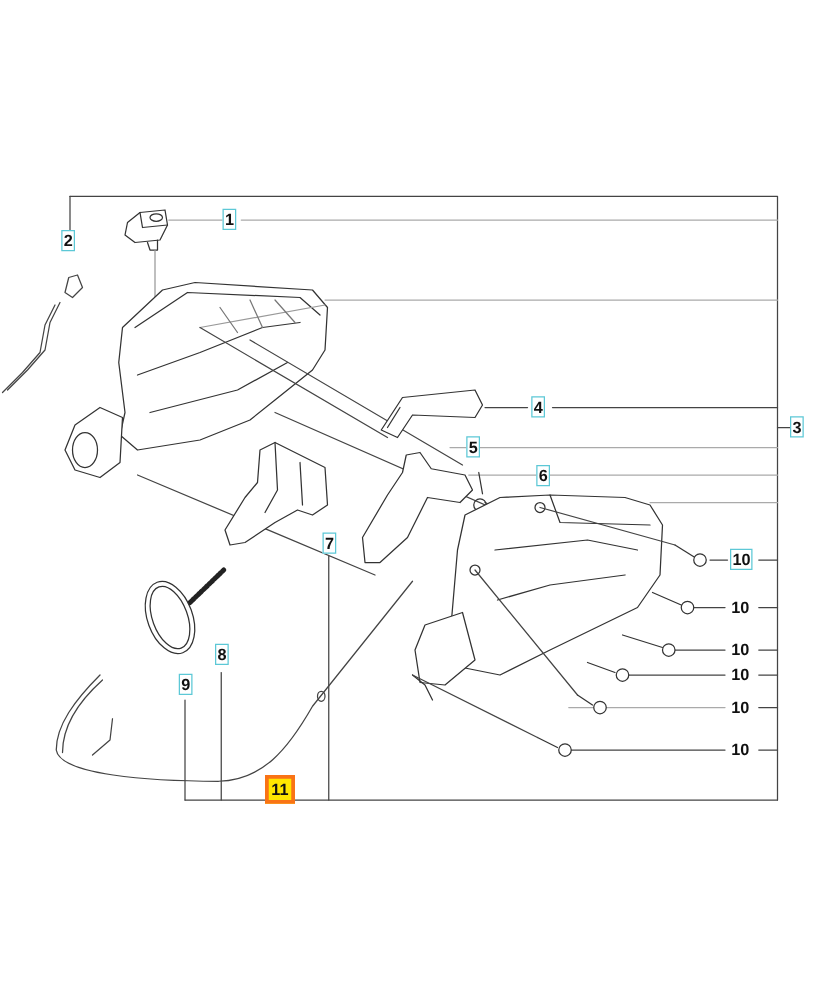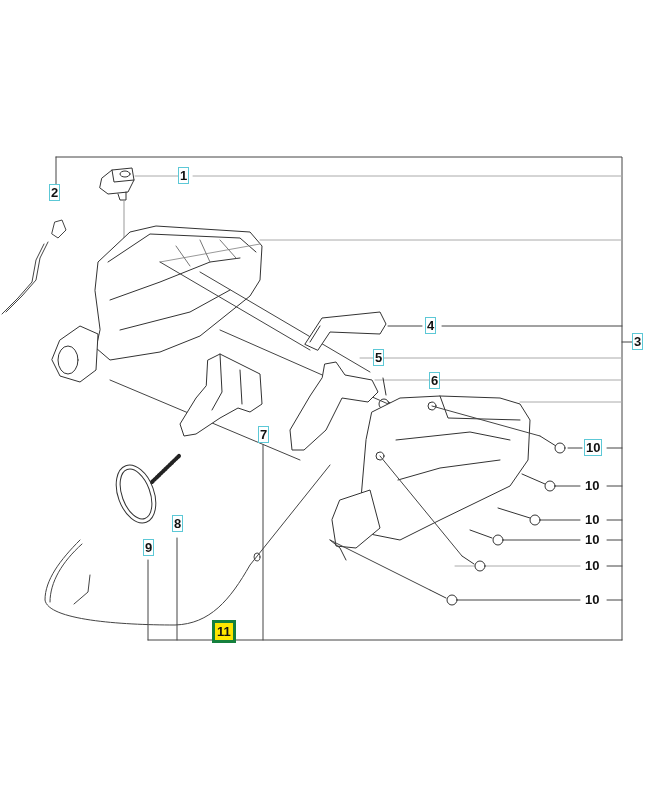--- a/index.html
+++ b/index.html
@@ -2,21 +2,21 @@
 <html><head>
 <meta charset="utf-8">
 <style>
   html, body { margin: 0; padding: 0; background: #ffffff; }
   body { width: 652px; height: 800px; position: relative; overflow: hidden;
          font-family: "Liberation Sans", sans-serif; }
   #diagram { position: absolute; left: 0; top: 0; width: 652px; height: 800px; }
   .callout { position: absolute; font-weight: bold; font-size: 13px; color: #111;
              line-height: 15px; text-align: center; background: #fff; padding: 0 1px; }
   .callout.boxed { border: 1.5px solid #5cc8d6; }
-  .callout.hl { background: #ffe600; border: 3px solid #15803d; padding: 1px 2px; }
+  .callout.hl { background: #ffe600; border: 3px solid #f97316; padding: 1px 2px; }
 </style>
 </head>
 <body>
 
 <div id="diagram">
 <svg width="652" height="800" viewBox="0 0 652 800" fill="none" stroke="#333" stroke-width="1" stroke-linejoin="round" stroke-linecap="round">
 
   <g stroke="#444">
     <path d="M56 157 H622 V640"></path>
     <path d="M56 157 V185"></path>

